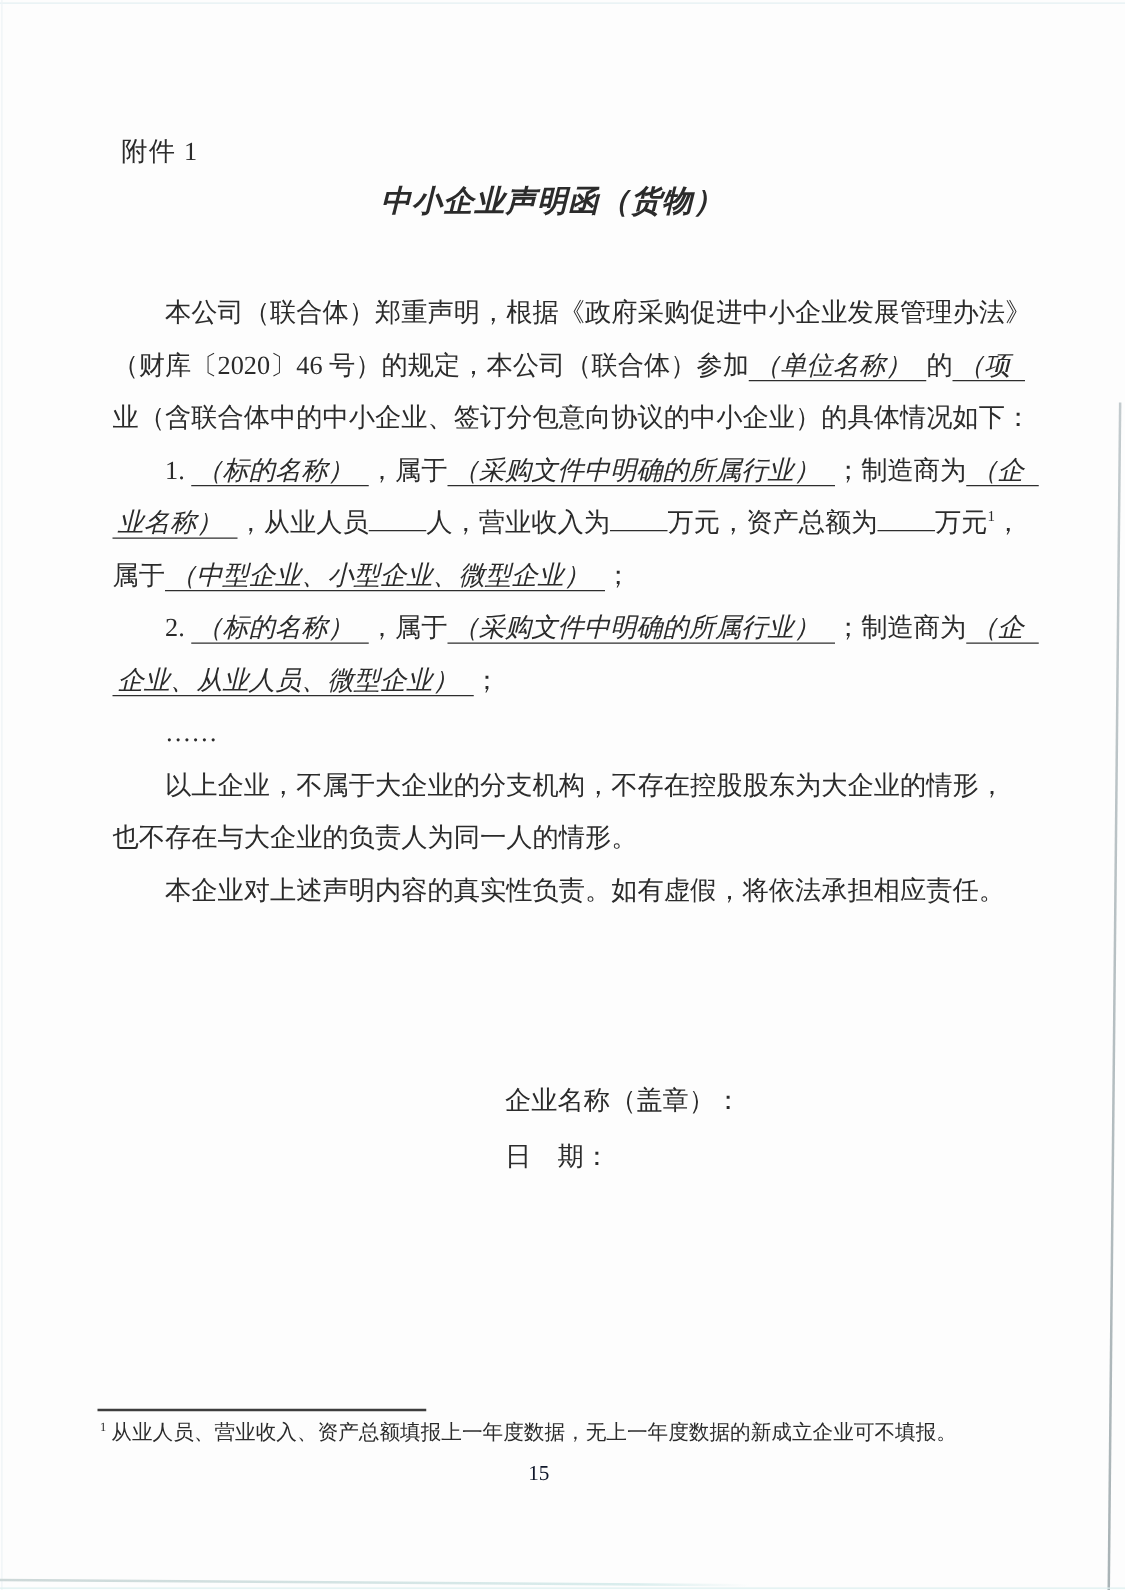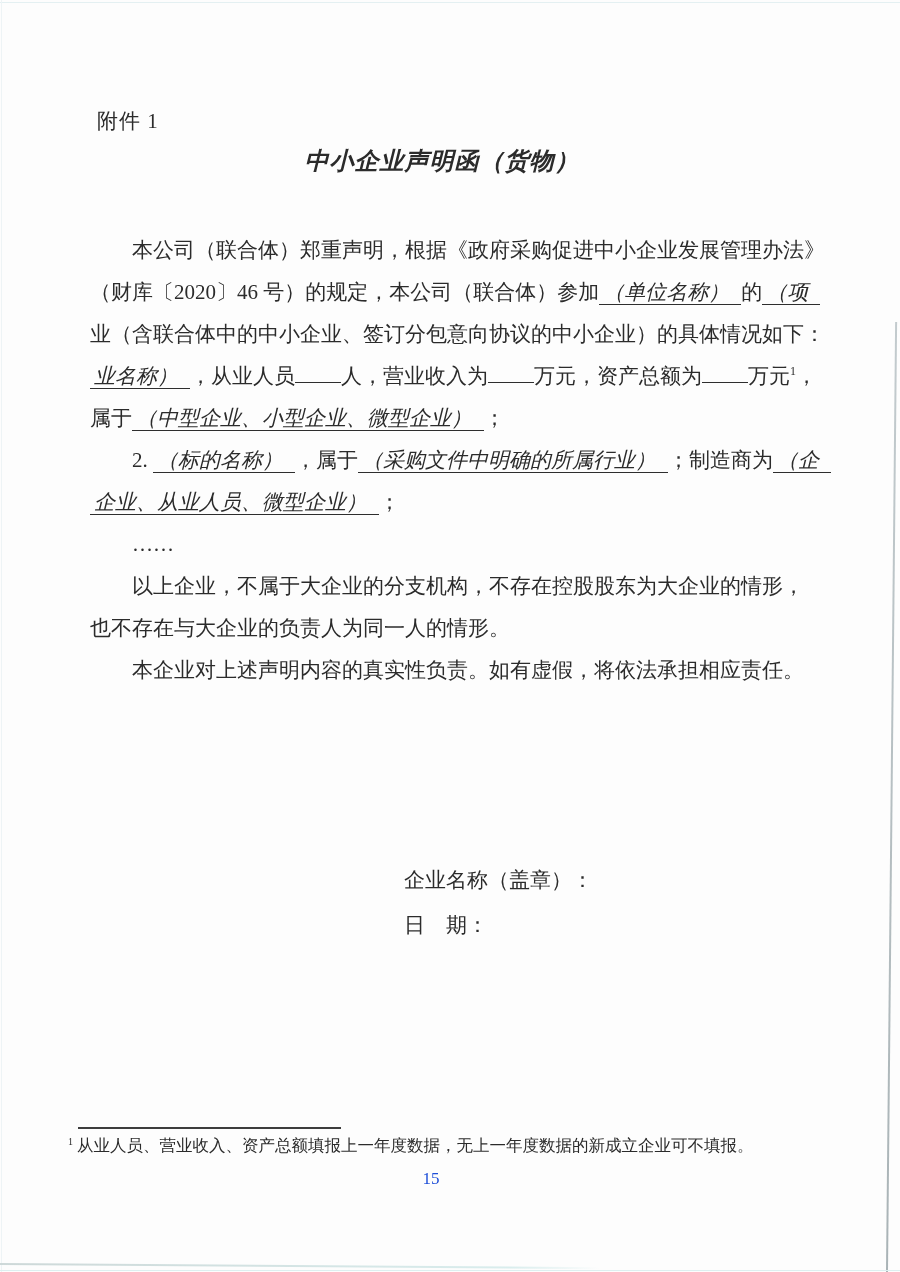--- a/index.html
+++ b/index.html
@@ -63,46 +63,47 @@
   }
 
   .signature{
     position:absolute;left:404px;top:858px;
     font-size:21px;line-height:45px;
   }
   .footnote-sep{
     position:absolute;left:78px;top:1127px;width:263px;height:2px;background:#3d3d3d;
   }
   .footnote{
-    position:absolute;left:68px;top:1134px;width:790px;
+    position:absolute;left:80px;top:1134px;width:790px;
     font-size:16.5px;line-height:24px;white-space:nowrap;
   }
   .footnote .sup{font-size:10px;margin-right:4px;}
   .page-number{
     position:absolute;left:0;top:1169px;width:862px;
-    text-align:center;font-size:17px;color:#1d4ed8;
+    text-align:center;font-size:17px;color:#0f172a;
   }
 </style>
 </head>
 <body>
 
 <div class="paper"></div>
 <div class="edge-top"></div>
 <div class="edge-left"></div>
 <div class="scan-line-right"></div>
 <div class="scan-line-bottom"></div>
 <div class="scan-line-bottom2"></div>
 
 <div class="attachment">附件 1</div>
 <div class="title">中小企业声明函（货物）</div>
 
 <div class="body-text">
   <div class="line indent"><span class="plain">本公司（联合体）郑重声明，根据《政府采购促进中小企业发展管理办法》</span></div>
   <div class="line"><span class="plain">（财库〔2020〕46 号）的规定，本公司（联合体）参加</span><span class="iu">（单位名称）</span><span class="plain">的</span><span class="iu">（项</span></div>
   <div class="line"><span class="plain">业（含联合体中的中小企业、签订分包意向协议的中小企业）的具体情况如下：</span></div>
+  <div class="line indent"><span class="plain">1. </span><span class="iu">（标的名称）</span><span class="plain">，属于</span><span class="iu">（采购文件中明确的所属行业）</span><span class="plain">；制造商为</span><span class="iu">（企</span></div>
   <div class="line"><span class="iu">业名称）</span><span class="plain">，从业人员</span><span class="blank"></span><span class="plain">人，营业收入为</span><span class="blank"></span><span class="plain">万元，资产总额为</span><span class="blank"></span><span class="plain">万元</span><span class="sup">1</span><span class="plain">，</span></div>
   <div class="line"><span class="plain">属于</span><span class="iu">（中型企业、小型企业、微型企业）</span><span class="plain">；</span></div>
   <div class="line indent"><span class="plain">2. </span><span class="iu">（标的名称）</span><span class="plain">，属于</span><span class="iu">（采购文件中明确的所属行业）</span><span class="plain">；制造商为</span><span class="iu">（企</span></div>
   <div class="line"><span class="iu">企业、从业人员、微型企业）</span><span class="plain">；</span></div>
   <div class="line indent"><span class="plain">……</span></div>
   <div class="line indent"><span class="plain">以上企业，不属于大企业的分支机构，不存在控股股东为大企业的情形，</span></div>
   <div class="line"><span class="plain">也不存在与大企业的负责人为同一人的情形。</span></div>
   <div class="line indent"><span class="plain">本企业对上述声明内容的真实性负责。如有虚假，将依法承担相应责任。</span></div>
 </div>
 

